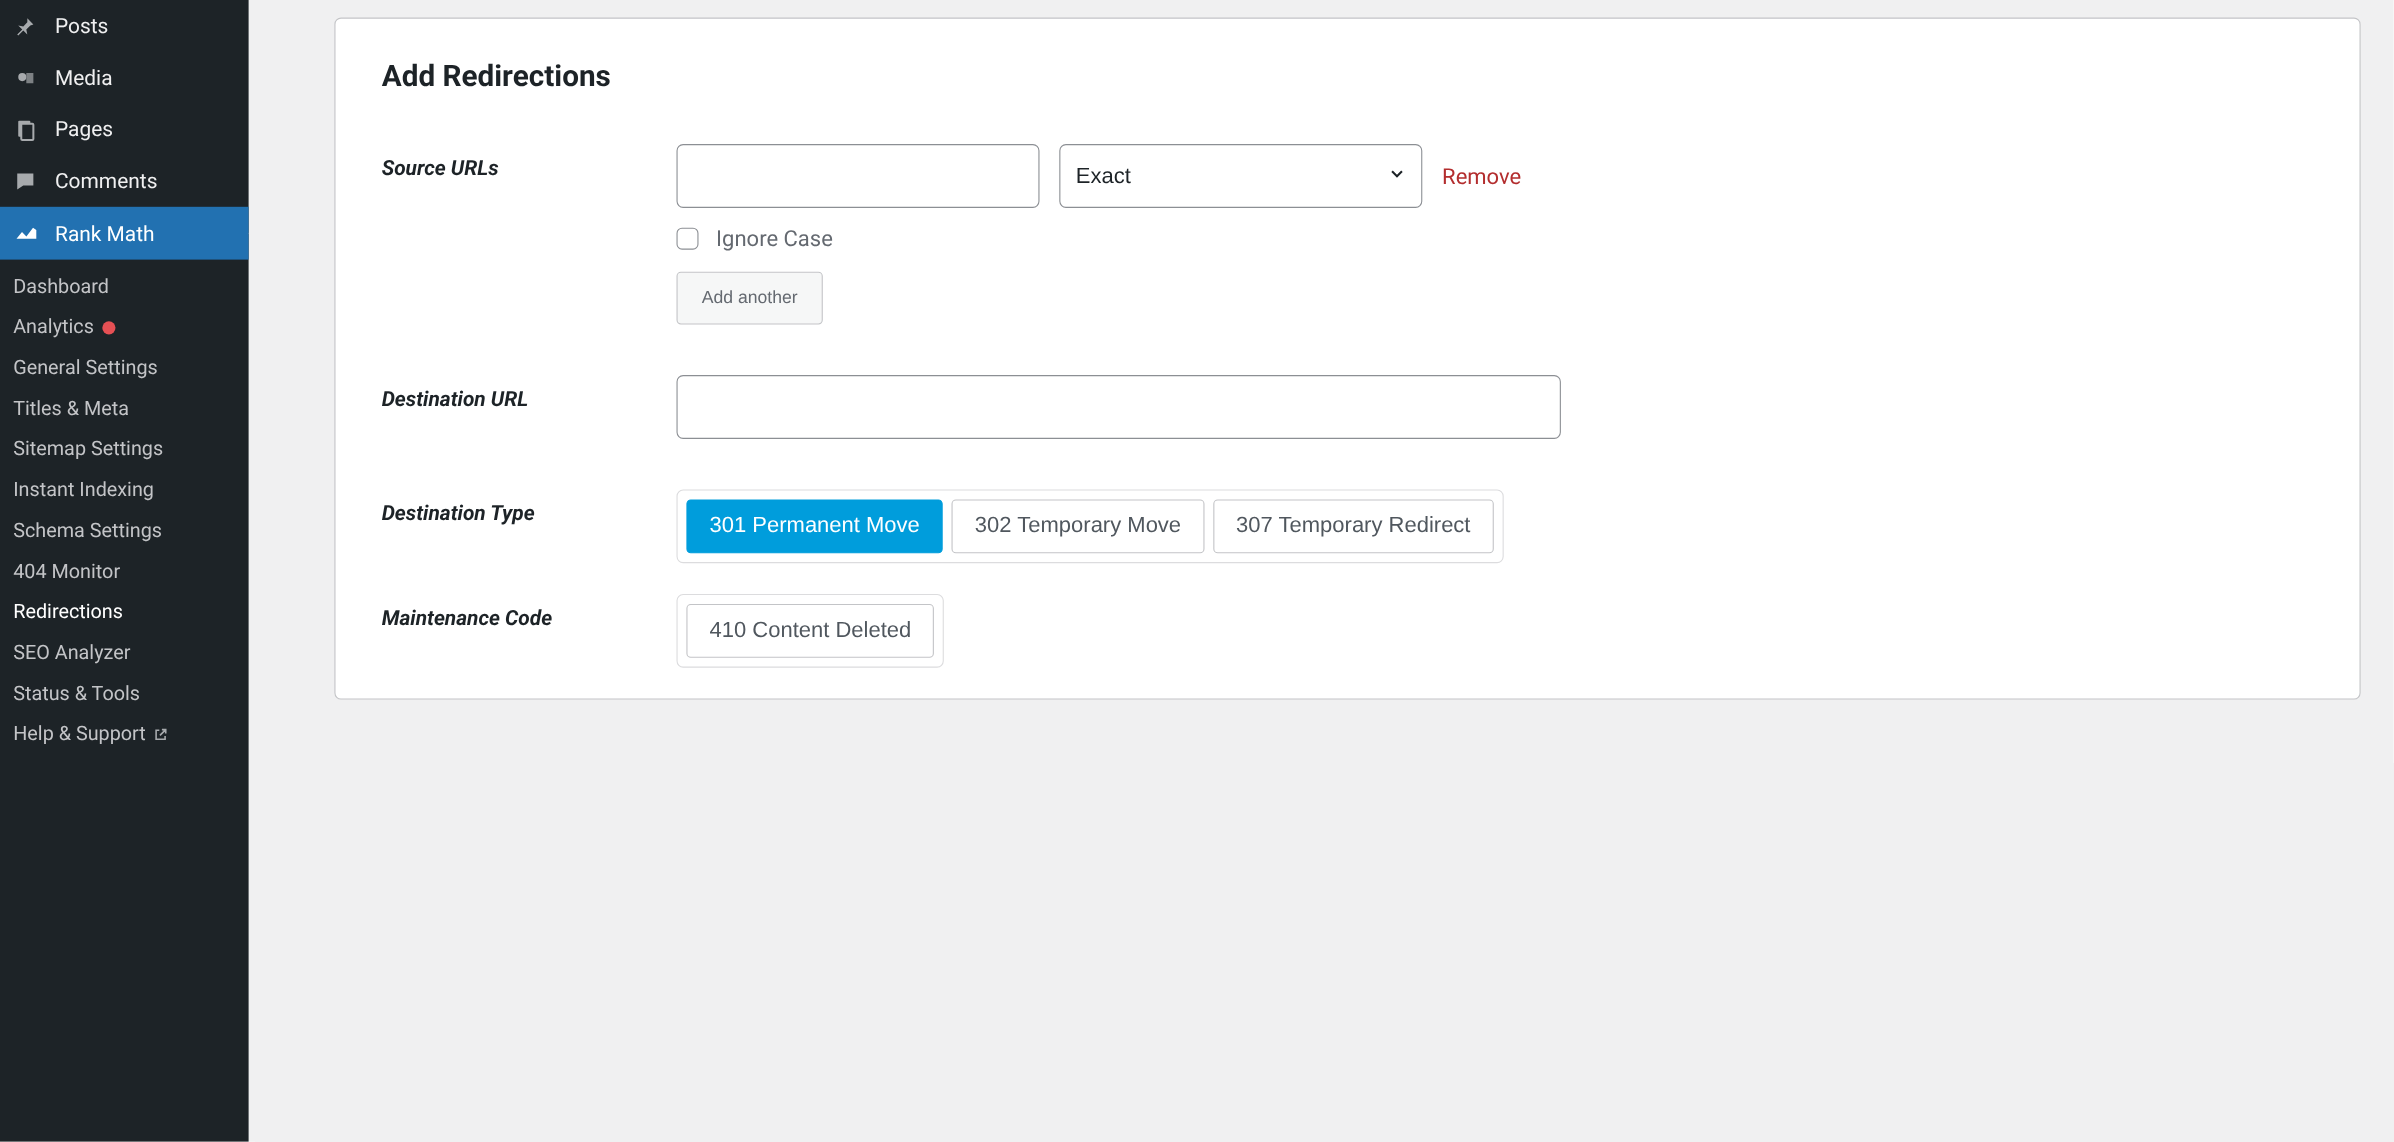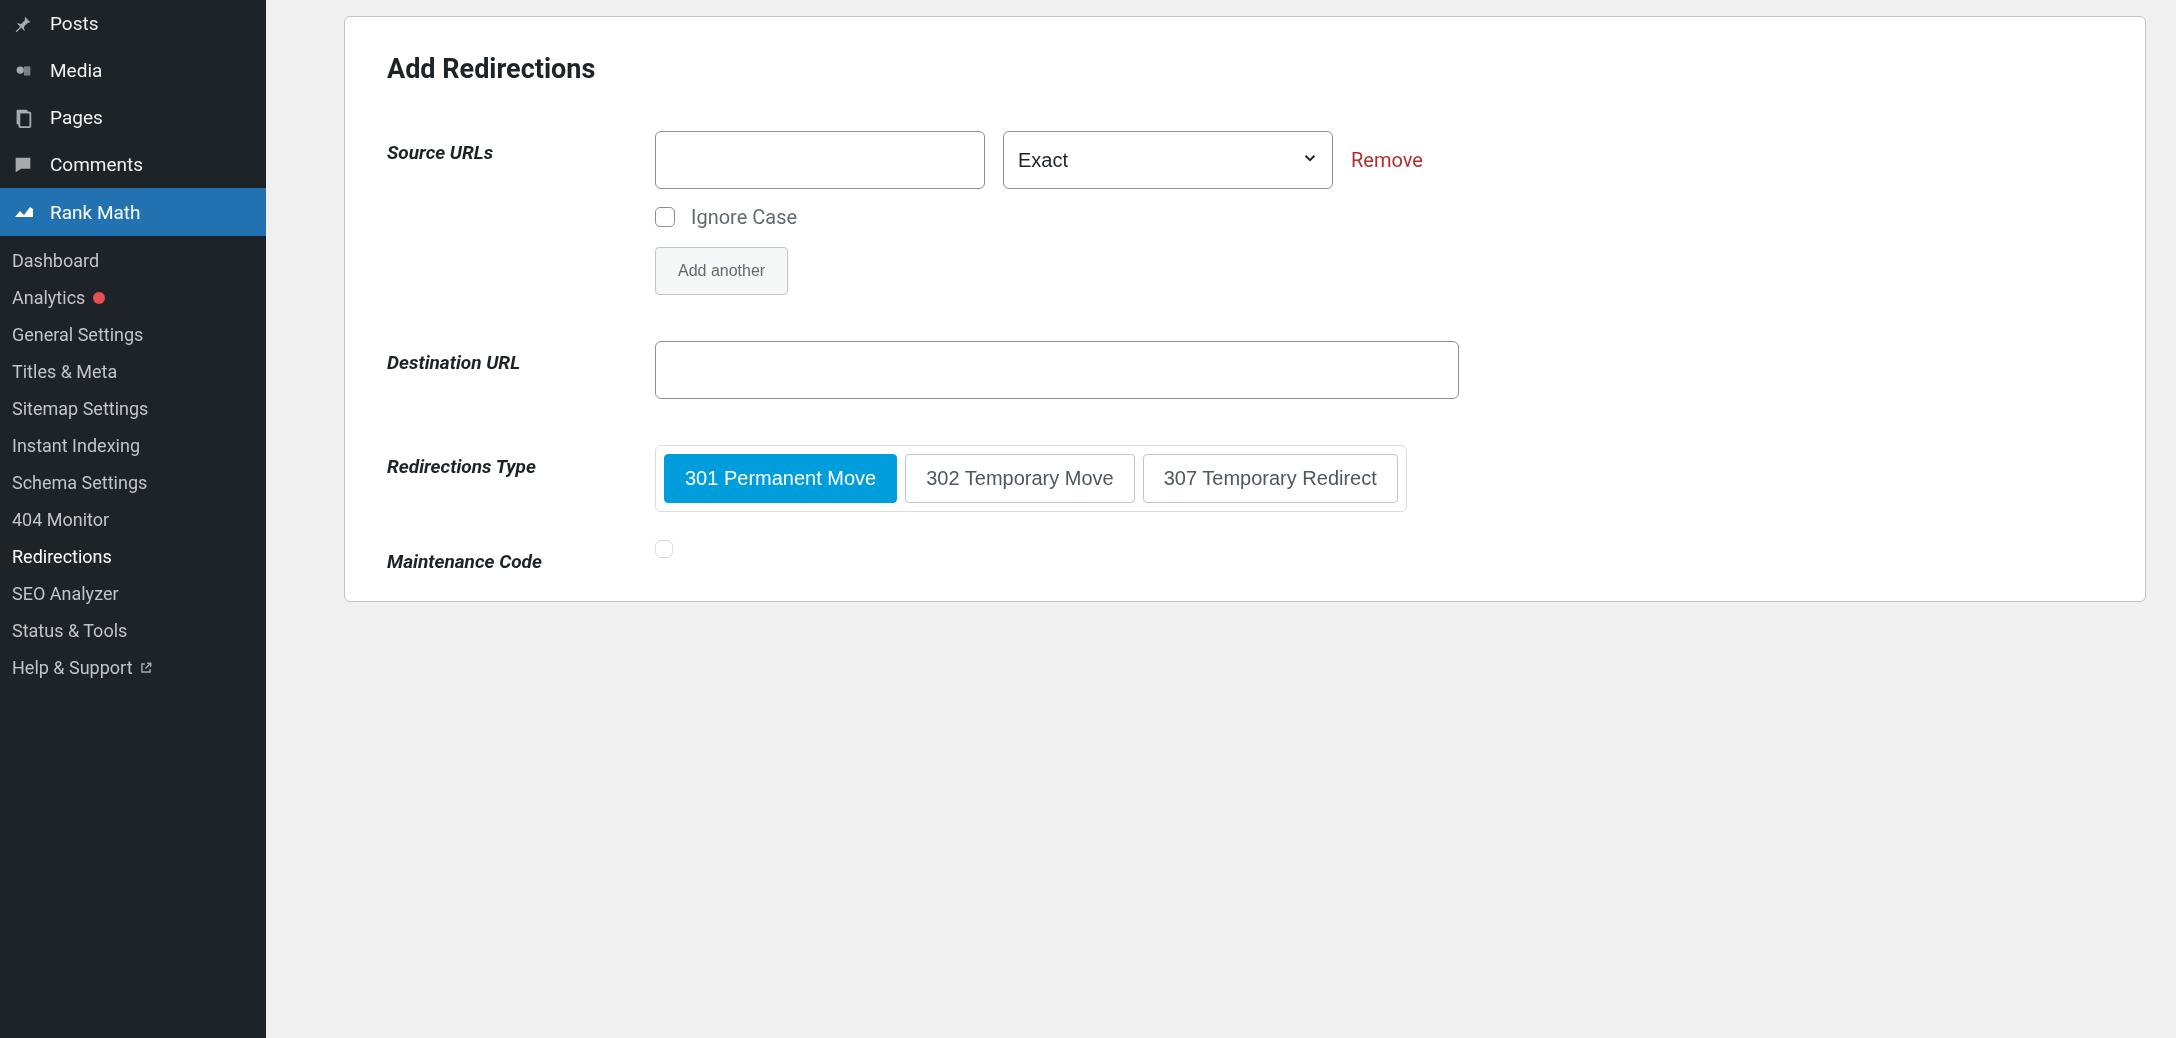--- a/index.html
+++ b/index.html
@@ -3,21 +3,21 @@
   <meta charset="utf-8">
   <style>
     * { box-sizing: border-box; margin: 0; padding: 0; }
     body {
       font-family: -apple-system, BlinkMacSystemFont, "Segoe UI", Roboto, "Helvetica Neue", Arial, sans-serif;
       background: #f0f0f1;
       display: flex;
       min-height: 100vh;
     }
     .sidebar {
-      width: 266px;
+      width: 226px;
       background: #1d2327;
       color: #f0f0f1;
       flex-shrink: 0;
     }
     .sidebar-top .top-item {
       display: flex;
       align-items: center;
       padding: 12px 12px;
       color: #f0f0f1;
       font-size: 19px;
@@ -309,32 +309,33 @@
     </div>
 
     <div class="field-row">
       <div class="field-label">Destination URL</div>
       <div class="field-body">
         <input type="text" class="dest-input" value="" style="">
       </div>
     </div>
 
     <div class="field-row" style="margin-bottom:28px">
-      <div class="field-label">Redirections Type</div>
+      <div class="field-label">Destination Type</div>
       <div class="field-body">
         <div class="seg-wrap">
           <button class="seg-btn active">301 Permanent Move</button>
           <button class="seg-btn">302 Temporary Move</button>
           <button class="seg-btn">307 Temporary Redirect</button>
         </div>
       </div>
     </div>
 
     <div class="field-row" style="margin-bottom:28px">
       <div class="field-label">Maintenance Code</div>
       <div class="field-body">
         <div class="seg-wrap">
+          <button class="seg-btn">410 Content Deleted</button>
         </div>
       </div>
     </div>
 
   </div>
 </main>
 
 </body></html>

